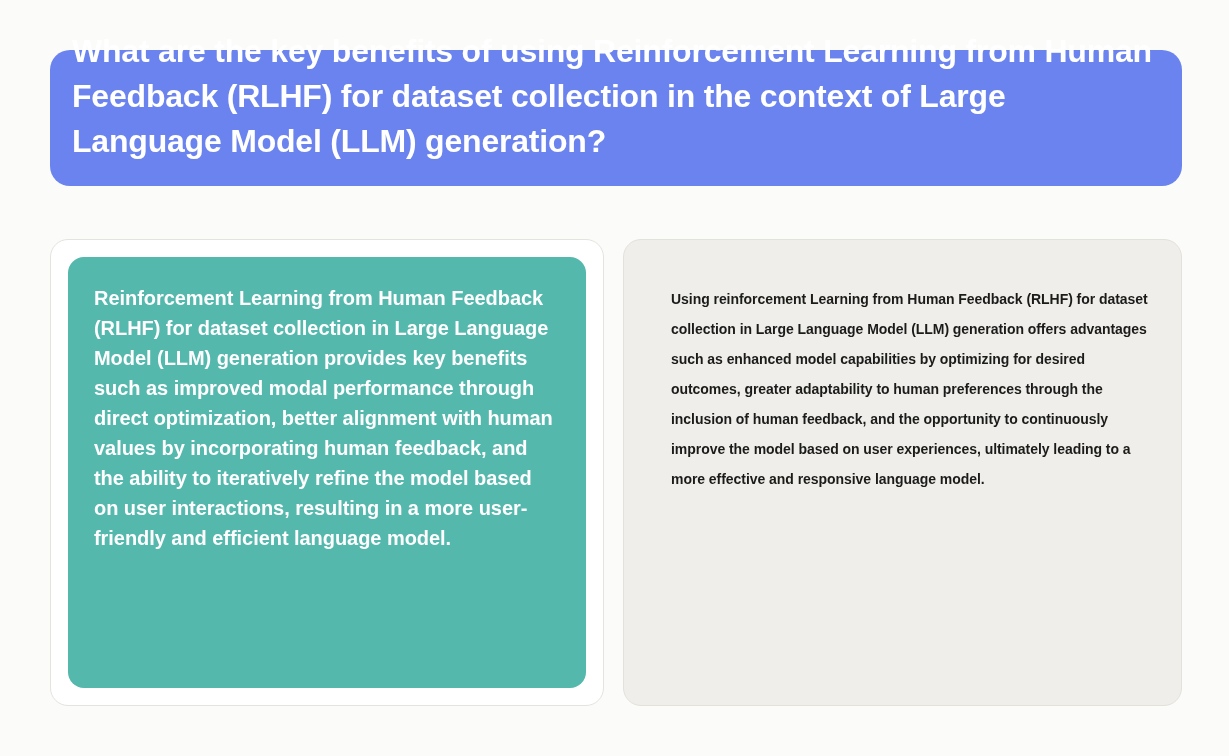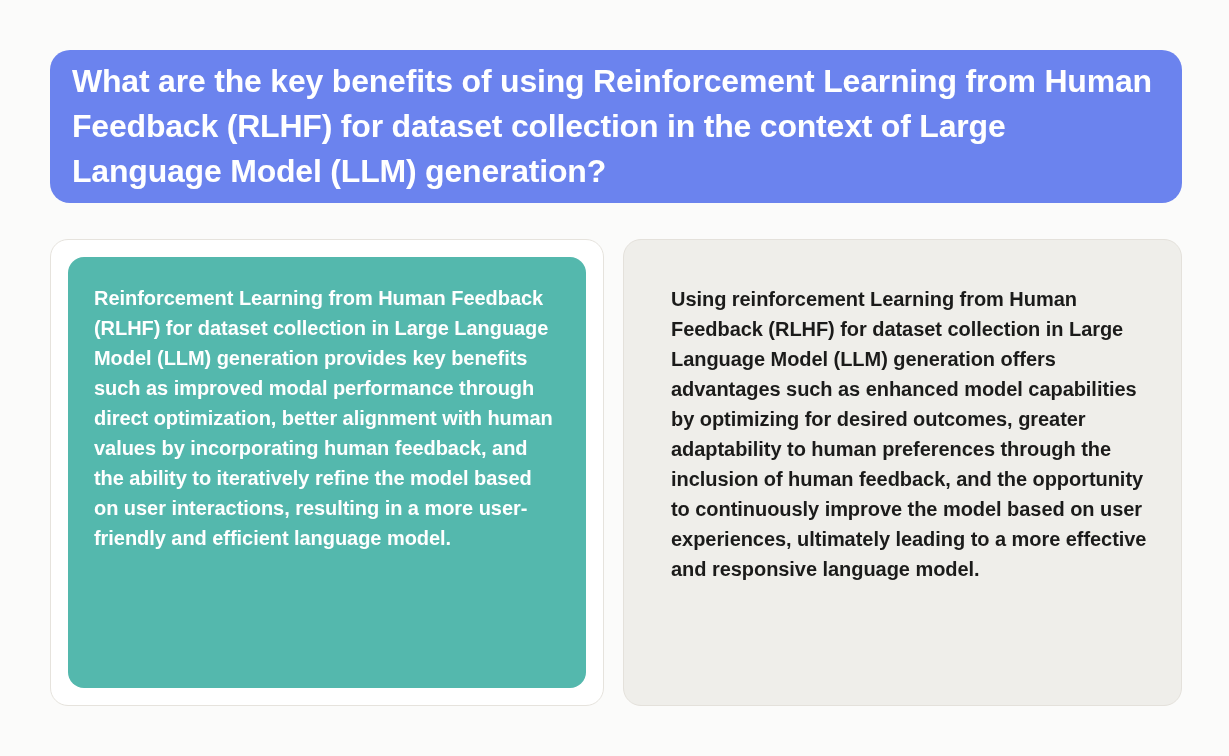--- a/index.html
+++ b/index.html
@@ -20,27 +20,27 @@
     height: 756px;
     box-sizing: border-box;
   }
 
   
   .question-banner {
     position: absolute;
     left: 50px;
     top: 50px;
     width: 1132px;
-    height: 153px;
+    height: 136px;
     background: #6b83ee;
     border-radius: 20px;
     box-sizing: border-box;
     padding: 22px 30px 22px 22px;
     display: flex;
-    align-items: center;
+    align-items: flex-end;
   }
   .question-text {
     color: #ffffff;
     font-size: 32px;
     font-weight: bold;
     line-height: 45px;
     letter-spacing: -0.2px;
     margin: 0;
   }
 
@@ -93,21 +93,21 @@
     height: 467px;
     background: #efeeea;
     border: 1px solid #e4e1db;
     border-radius: 18px;
     box-sizing: border-box;
     padding: 44px 30px 20px 47px;
     overflow: hidden;
   }
   .answer-text-dark {
     color: #1b1b1a;
-    font-size: 20px;
+    font-size: 14px;
     font-weight: bold;
     line-height: 30px;
     letter-spacing: -0.05px;
     margin: 0;
   }
 </style>
 </head>
 <body>
 
 <div class="page">

